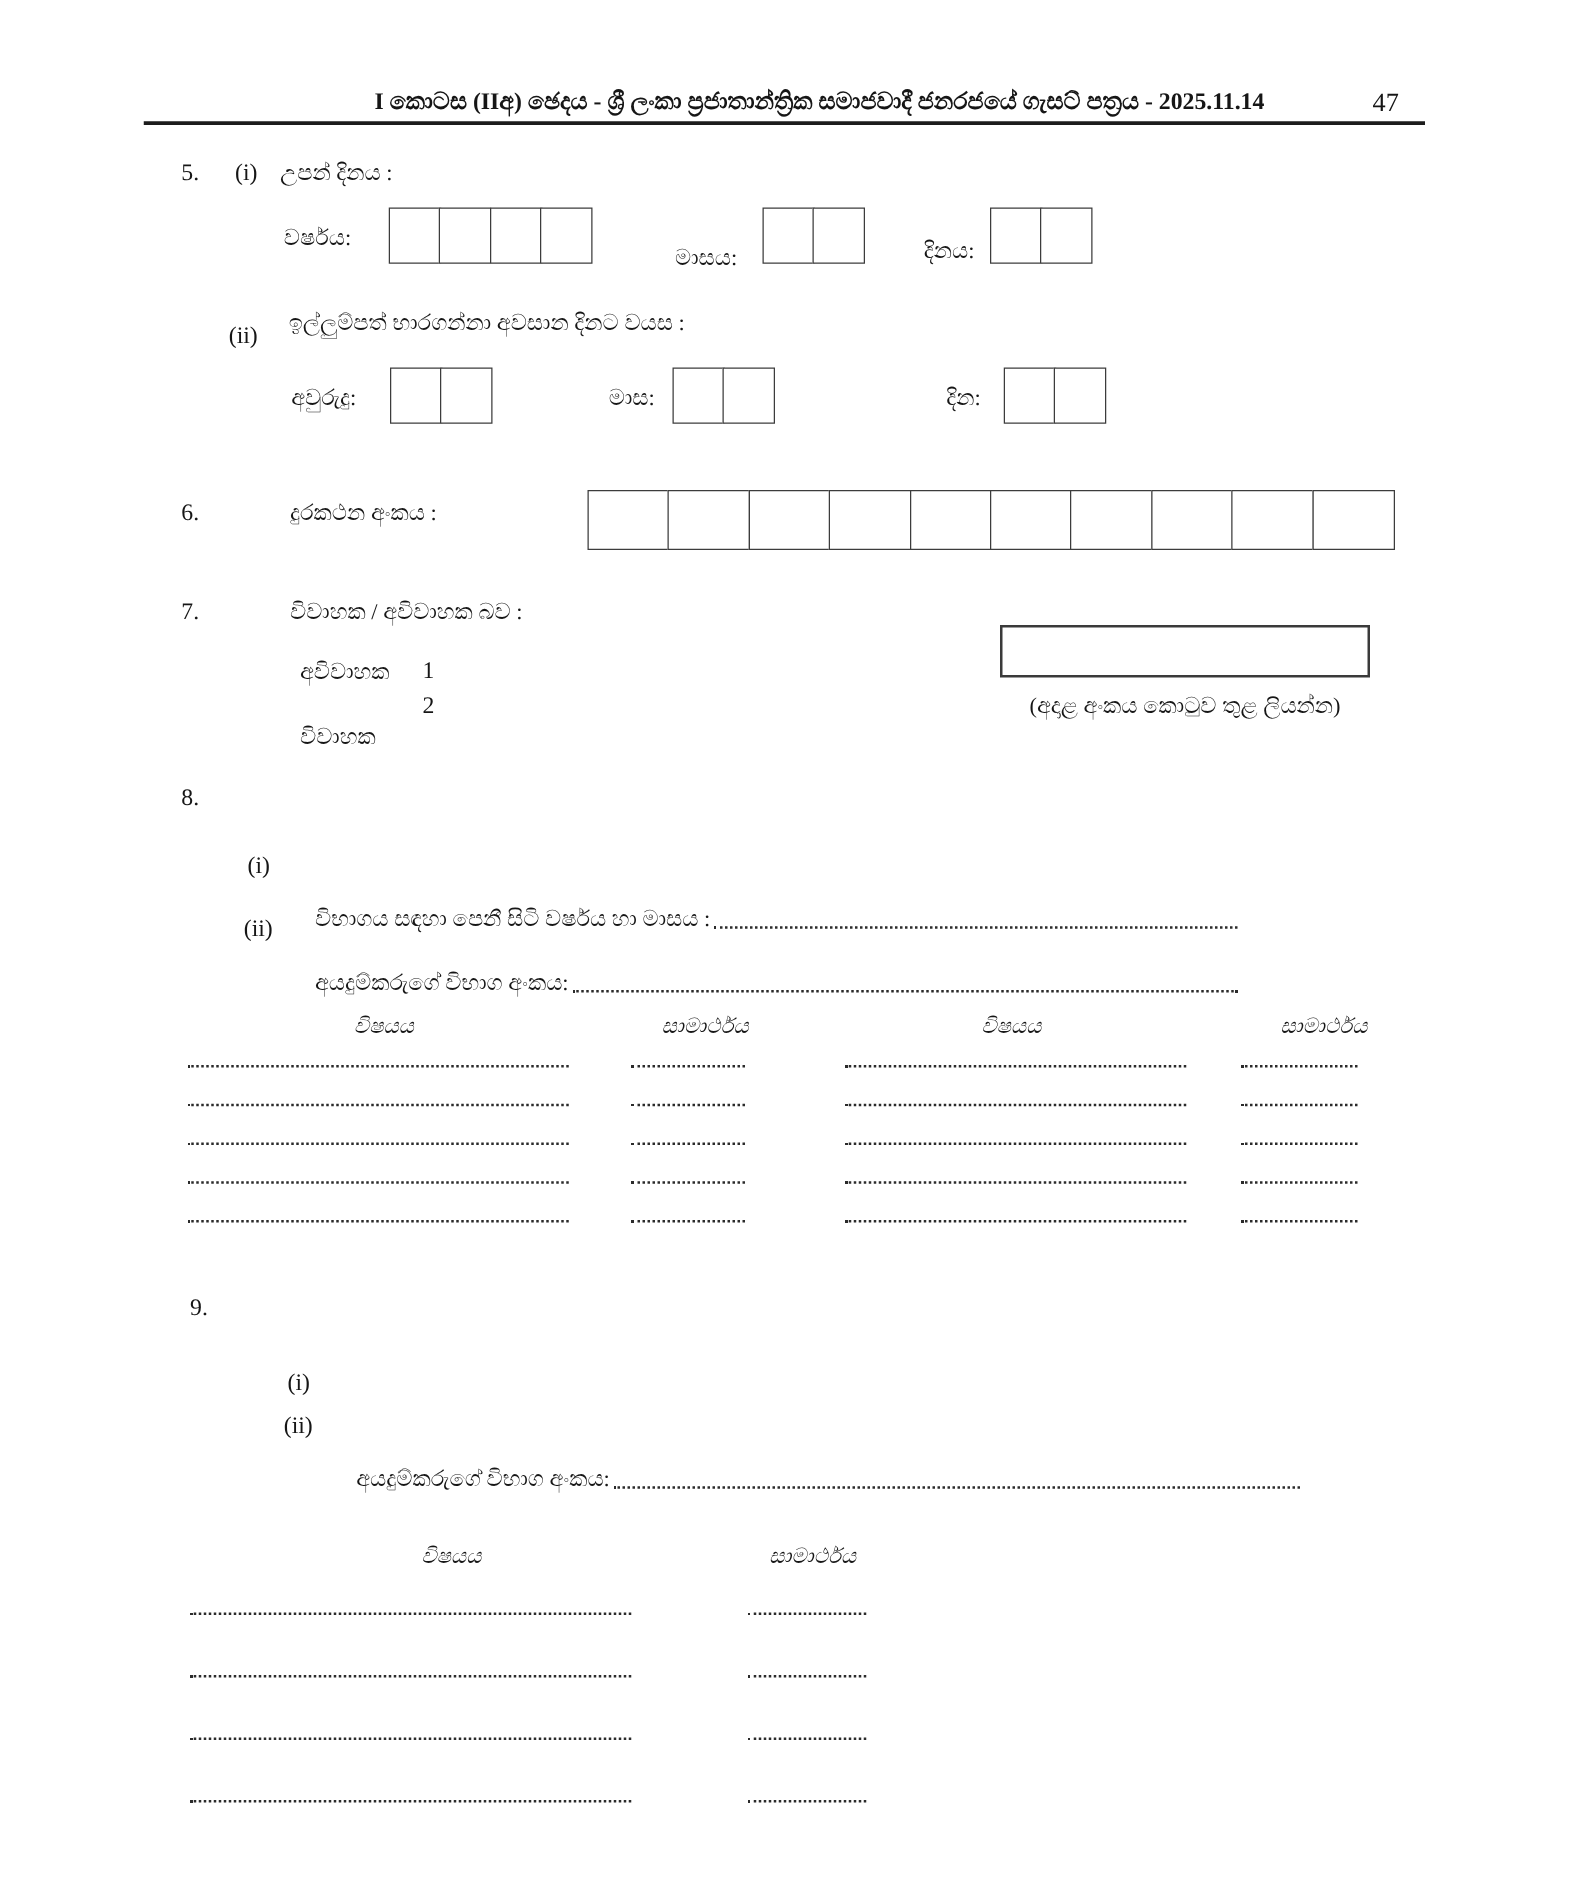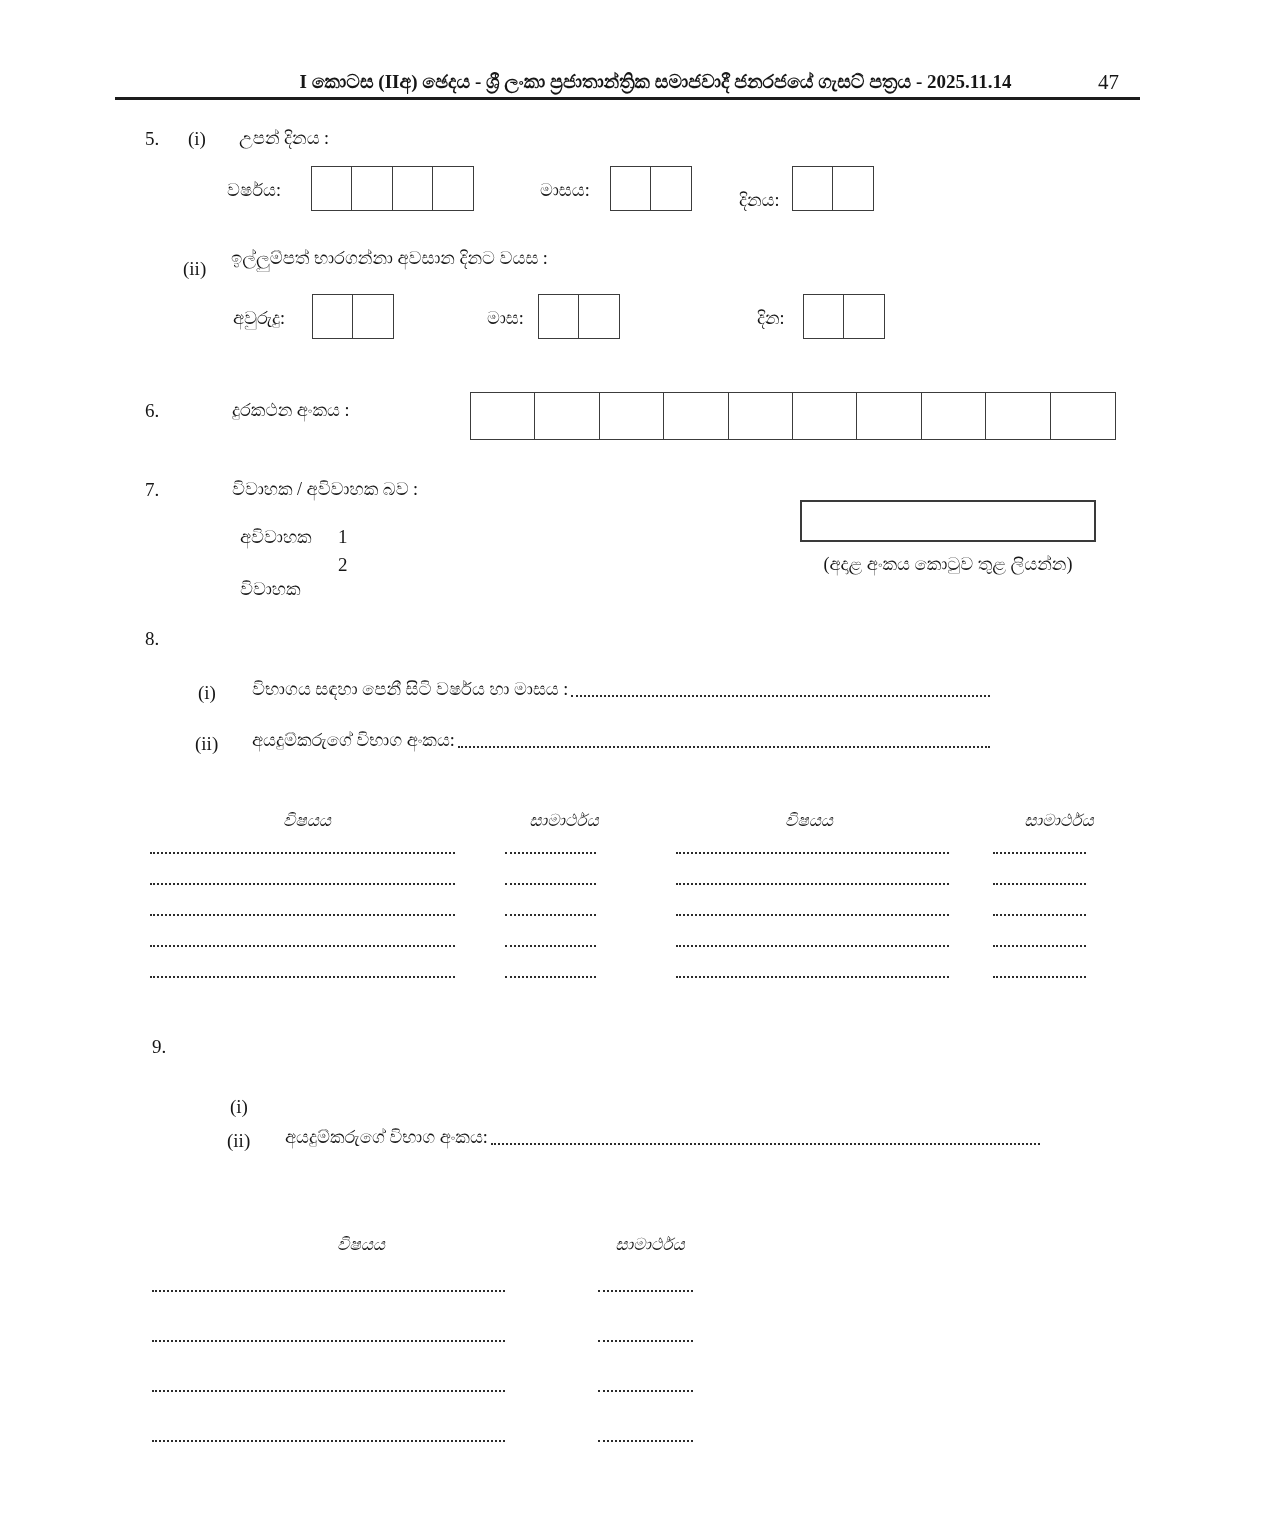--- a/index.html
+++ b/index.html
@@ -16,47 +16,47 @@
   .num { font-size:19px; }
   .sin { font-size:18px; }
   .cells { display:flex; }
   .cell {
     width:42px; height:45px; background:#fff;
     border:1.6px solid #3c3c3c; margin-left:-1.6px; box-sizing:border-box;
   }
   .cell:first-child { margin-left:0; }
   .cells-lg .cell { width:66px; height:48px; }
   .dotline { position:absolute; height:0; border-bottom:2px dotted #2b2b2b; }
-  .fillrow { display:flex; align-items:flex-end; }
+  .fillrow { display:flex; align-items:flex-end;margin-top:46px; }
   .fillrow .leader { flex:1; height:0; border-bottom:2px dotted #2b2b2b; margin:0 0 4px 3px; }
   .answer-box { border:2.2px solid #3a3a3a; background:#fff; box-sizing:border-box; }
   .caption { text-align:center; }
   .th { font-style:italic; font-size:17px; transform:translateX(-50%); white-space:nowrap; }
 </style>
 </head>
 <body>
 
 <div class="page">
 
   <div class="abs title">I කොටස (IIඅ) ඡෙදය - ශ්‍රී ලංකා ප්‍රජාතාන්ත්‍රික සමාජවාදී ජනරජයේ ගැසට් පත්‍රය - 2025.11.14</div>
   <div class="abs pageno">47</div>
   <div class="abs rule"></div>
 
   <span class="abs num" style="left:145px;top:127px">5.</span>
   <span class="abs num" style="left:188px;top:127px">(i)</span>
-  <span class="abs sin" style="left:239px;top:127px">උපන් දිනය :</span>
+  <span class="abs sin" style="left:224px;top:127px">උපන් දිනය :</span>
 
   <span class="abs sin" style="left:227px;top:179px">වර්ෂය:</span>
   <div class="abs cells" style="left:311px;top:166px">
       <div class="cell"></div>
       <div class="cell"></div>
       <div class="cell"></div>
       <div class="cell"></div>
     </div>
-  <span class="abs sin" style="left:540px;top:179px">මාසය:</span>
+  <span class="abs sin" style="left:540px;top:195px">මාසය:</span>
   <div class="abs cells" style="left:610px;top:166px">
       <div class="cell"></div>
       <div class="cell"></div>
     </div>
   <span class="abs sin" style="left:739px;top:189px">දිනය:</span>
   <div class="abs cells" style="left:792px;top:166px">
       <div class="cell"></div>
       <div class="cell"></div>
     </div>
 

